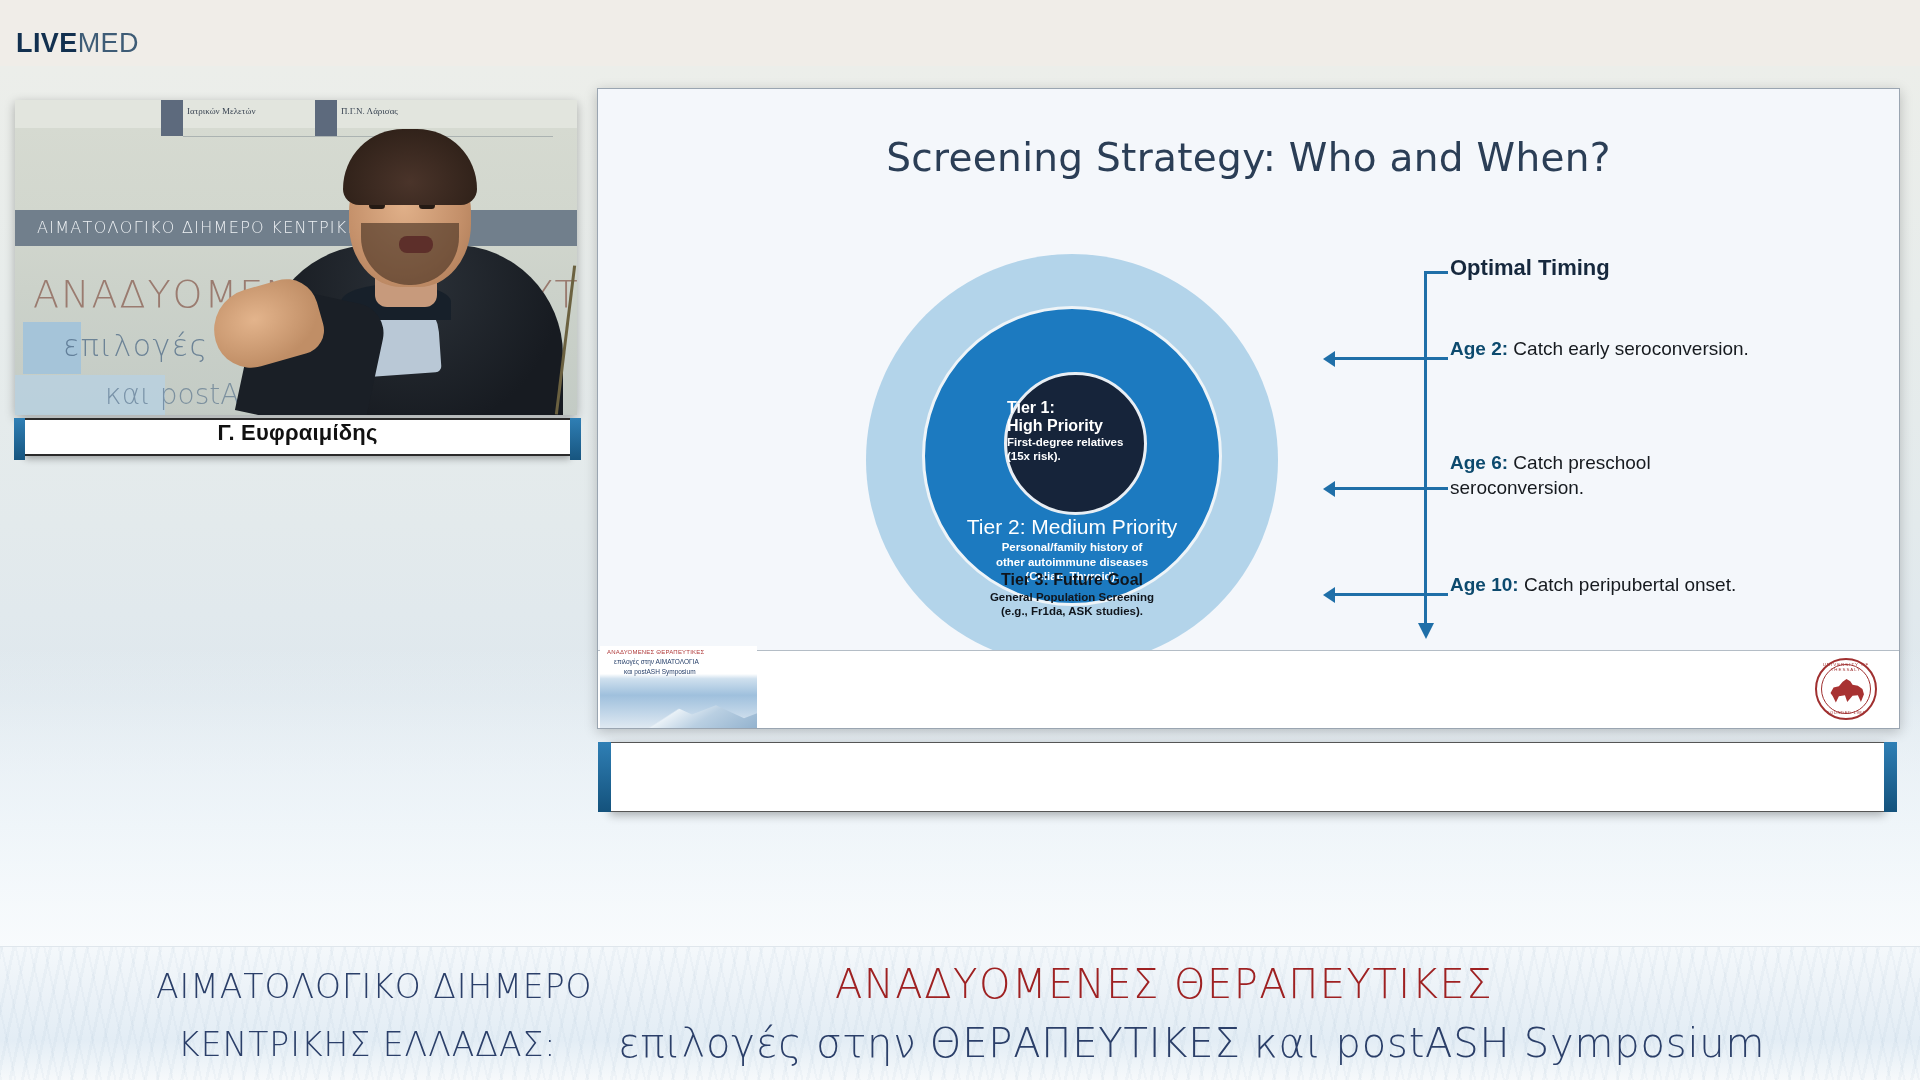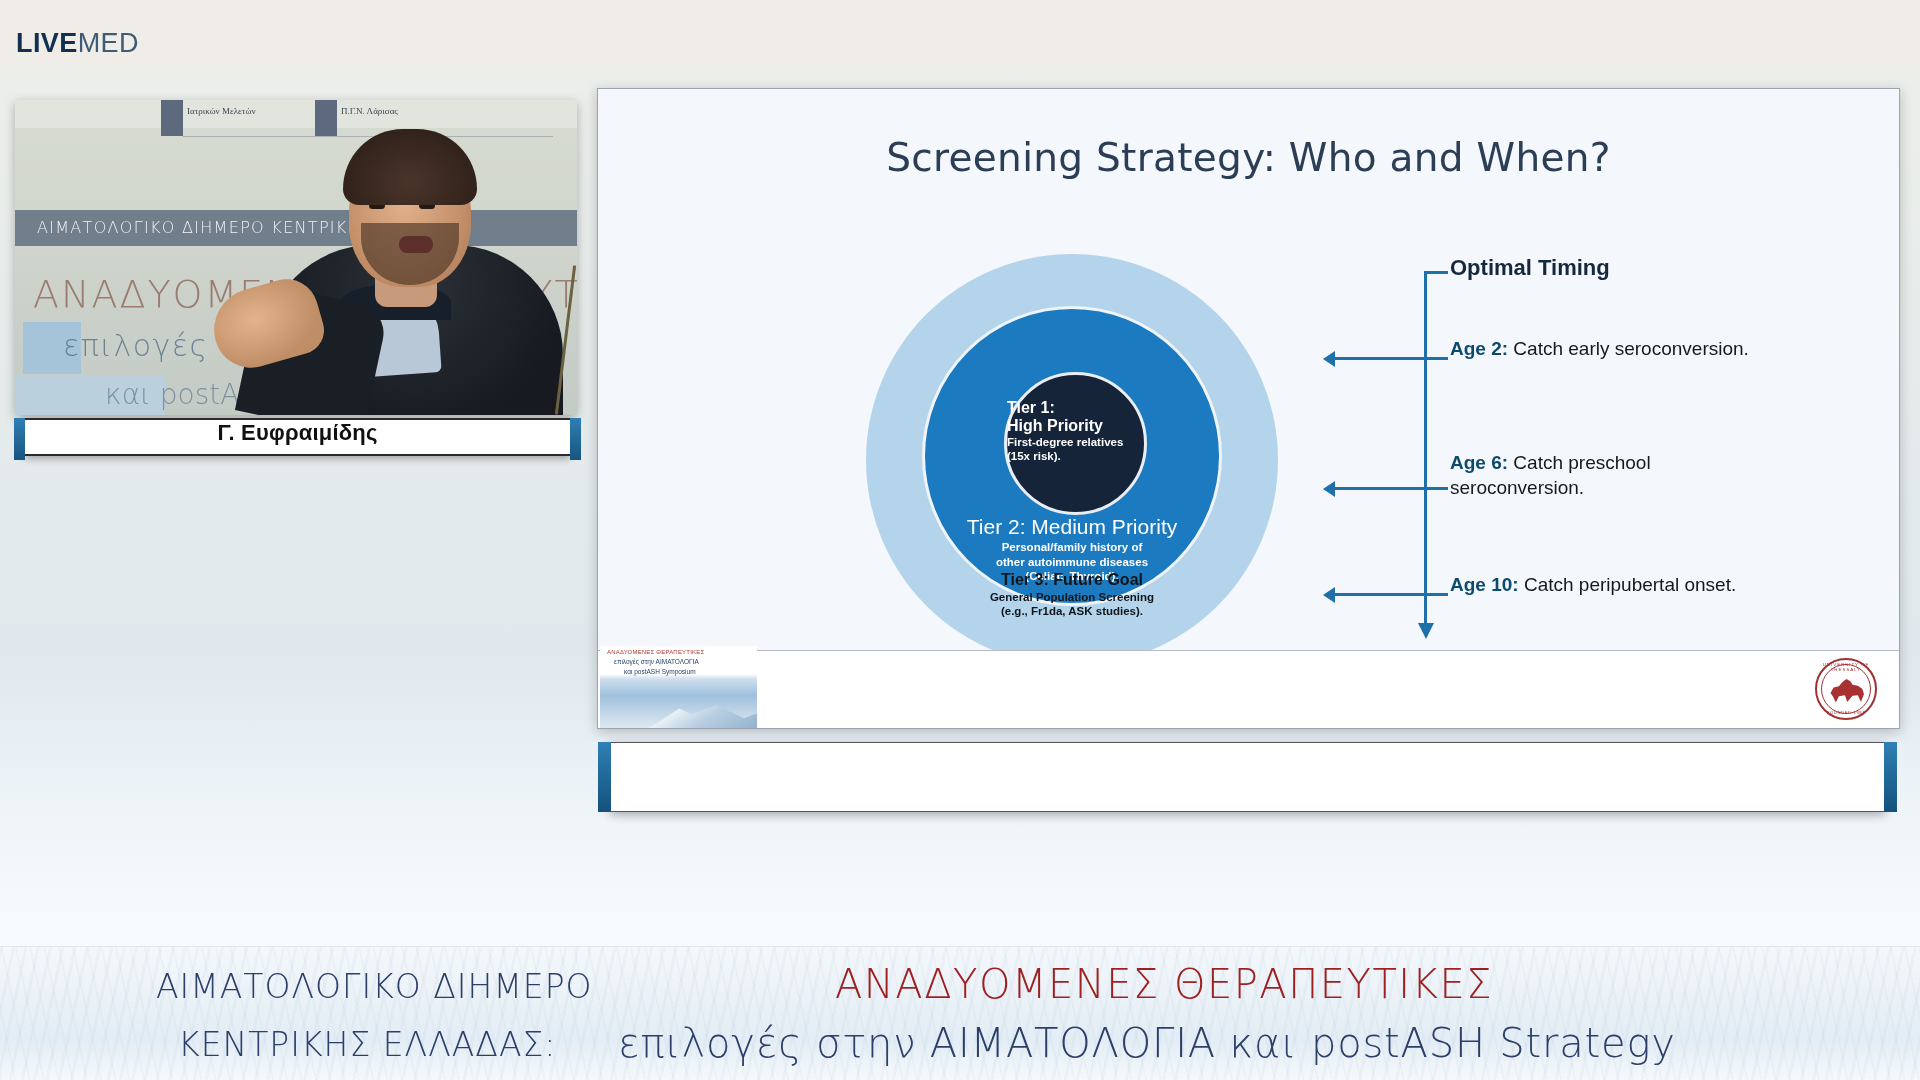--- a/index.html
+++ b/index.html
@@ -437,14 +437,14 @@
 <div id="caption-bar">
   <div class="cap l"></div>
   <div class="cap r"></div>
 </div>
 
 <div id="bottom-banner">
   <div class="tex"></div>
   <div class="bb-l1">ΑΙΜΑΤΟΛΟΓΙΚΟ ΔΙΗΜΕΡΟ</div>
   <div class="bb-l2">ΚΕΝΤΡΙΚΗΣ ΕΛΛΑΔΑΣ:</div>
   <div class="bb-r1">ΑΝΑΔΥΟΜΕΝΕΣ ΘΕΡΑΠΕΥΤΙΚΕΣ</div>
-  <div class="bb-r2">επιλογές στην ΑΙΜΑΤΟΛΟΓΙΑ και postASH Strategy</div>
+  <div class="bb-r2">επιλογές στην ΘΕΡΑΠΕΥΤΙΚΕΣ και postASH Symposium</div>
 </div>
 
 </body></html>

